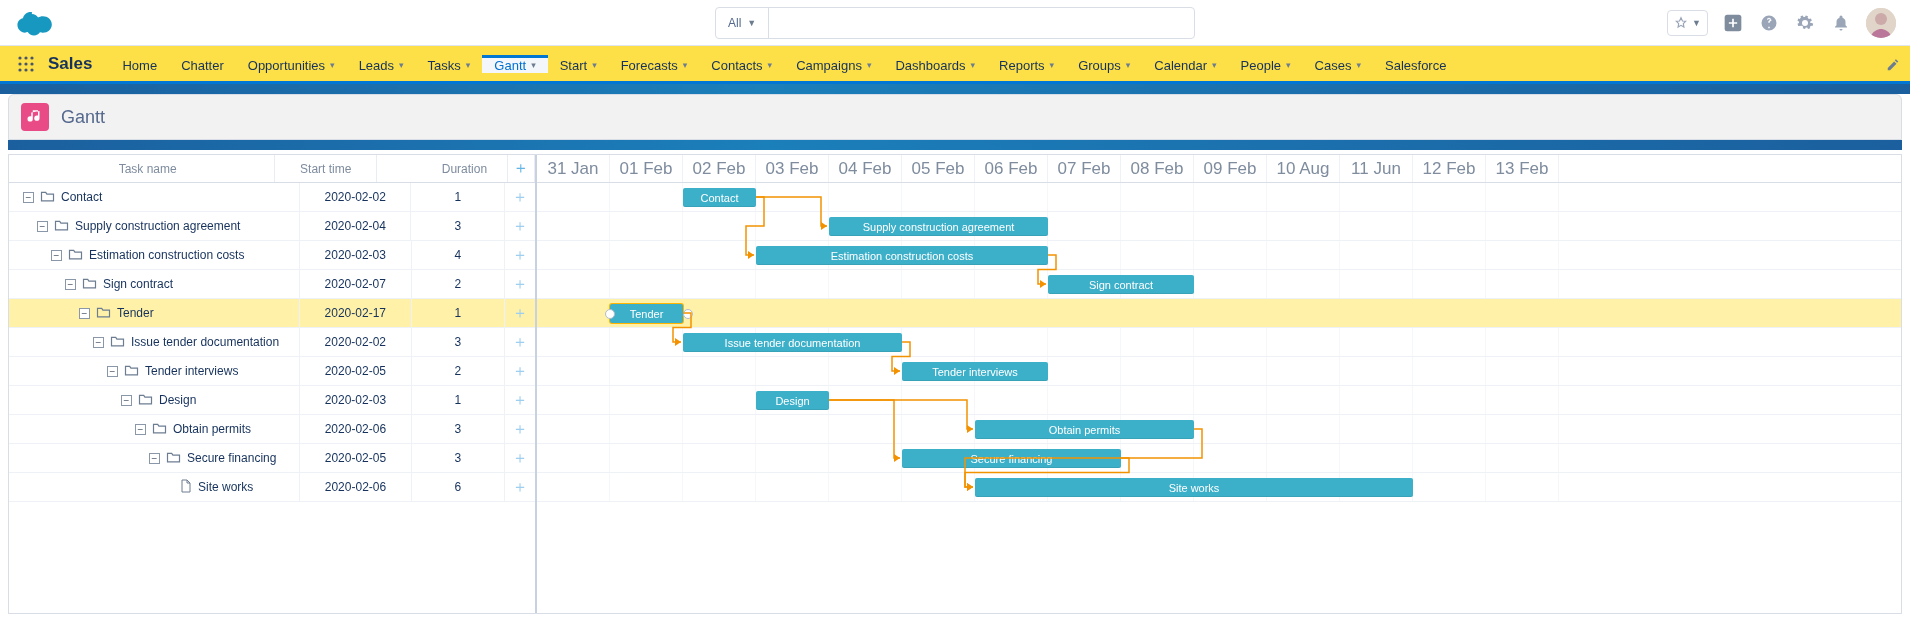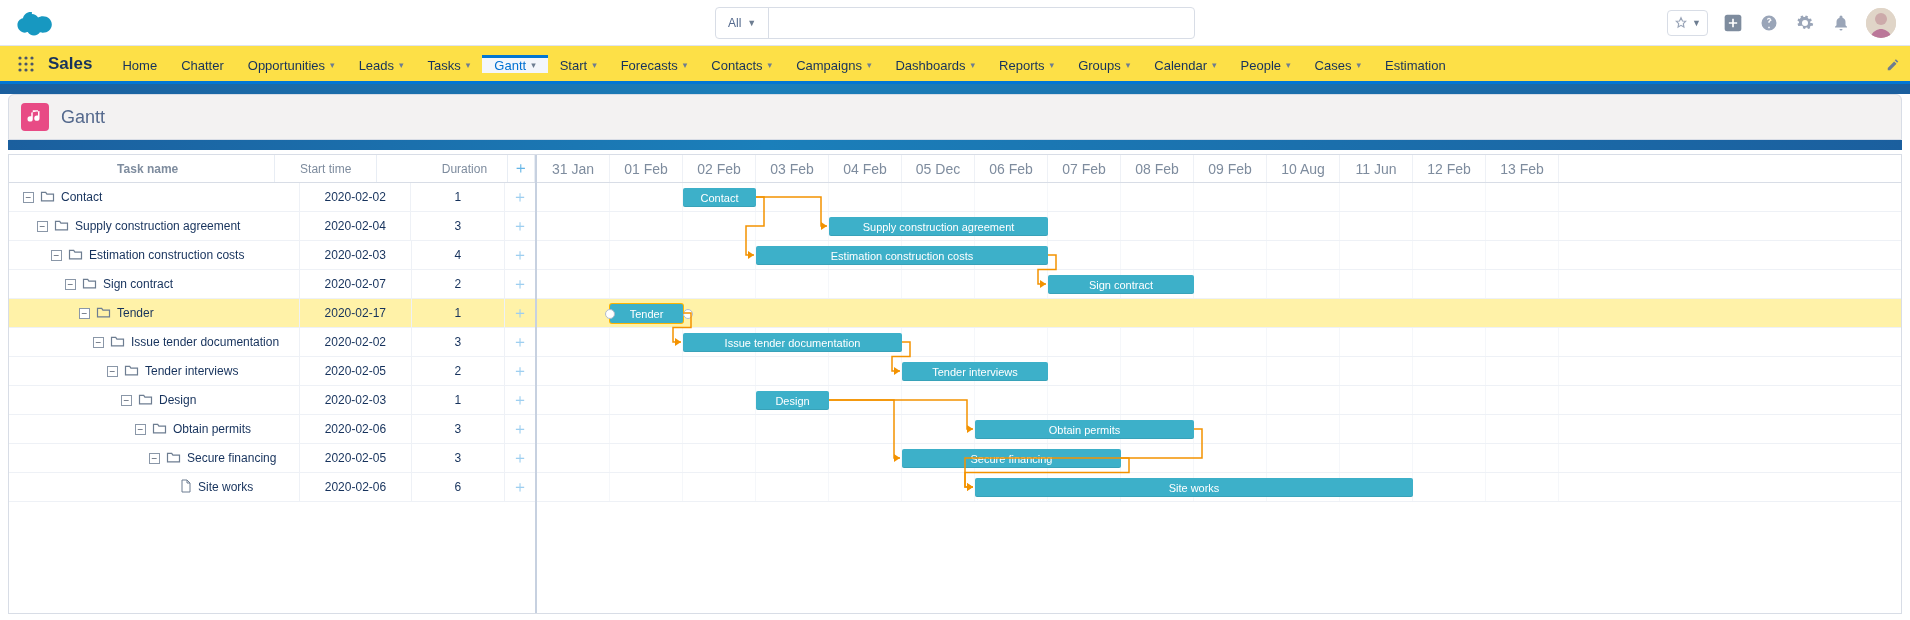--- a/index.html
+++ b/index.html
@@ -37,40 +37,40 @@
 
   .blue-strip2{margin:0 8px;height:10px;background:linear-gradient(90deg,#1b5f9e,#1b7fba 40%,#1b5f9e);}
 
   
   .gantt-wrap{margin:4px 8px 0;border:1px solid #d8dde6;background:#fff;display:flex;height:460px;overflow:hidden;}
 
   
   .grid-side{width:528px;flex:0 0 528px;border-right:2px solid #c7d1e0;display:flex;flex-direction:column;position:relative;}
   .grid-hdr{height:28px;display:flex;border-bottom:1px solid #d8dde6;background:#fff;font-size:12px;color:#7e8c9e;}
   .grid-hdr .col{display:flex;align-items:center;justify-content:center;border-right:1px solid #e8edf4;}
-  .col-name{width:292px;justify-content:flex-start;padding-left:12px;font-weight:bold;}
+  .col-name{width:292px;justify-content:flex-start;padding-left:12px;}
   .col-start{width:112px;}
   .col-dur{width:94px;margin-left:45px;}
   .col-add{width:30px;color:#64b5e6;font-size:16px;cursor:pointer;}
   .grid-body{flex:1;}
   .grid-row{height:29px;display:flex;align-items:center;border-bottom:1px solid #eef1f6;font-size:12px;color:#16325c;}
   .grid-row.selected{background:#fff2a8;}
   .cell-name{width:292px;display:flex;align-items:center;gap:6px;border-right:1px solid #eef1f6;height:100%;}
   .cell-start{width:112px;text-align:left;border-right:1px solid #eef1f6;height:100%;display:flex;align-items:center;justify-content:center;}
   .cell-dur{width:94px;text-align:center;border-right:1px solid #eef1f6;height:100%;display:flex;align-items:center;justify-content:center;}
   .cell-add{width:30px;display:flex;align-items:center;justify-content:center;color:#9ecff0;font-size:16px;cursor:pointer;}
   .row-toggle{width:11px;height:11px;border:1px solid #8a97a8;font-size:10px;line-height:9px;text-align:center;color:#4a5568;cursor:pointer;background:#fff;}
   .row-icon{color:#6d7d91;font-size:13px;}
   .row-icon.file{font-size:12px;}
   .row-label{white-space:nowrap;}
 
   
   .time-side{flex:1;position:relative;overflow:hidden;}
   .time-hdr{height:28px;display:flex;border-bottom:1px solid #d8dde6;}
-  .time-cell{width:73px;flex:0 0 73px;border-right:1px solid #eef1f6;font-size:14px;color:#7e8c9e;display:flex;align-items:center;justify-content:center;}
+  .time-cell{width:73px;flex:0 0 73px;border-right:1px solid #eef1f6;font-size:17px;color:#7e8c9e;display:flex;align-items:center;justify-content:center;}
   .time-body{position:relative;}
   .time-row{height:29px;border-bottom:1px solid #eef1f6;position:relative;}
   .time-row.selected{background:#fff2a8;}
   .time-grid-lines{position:absolute;inset:0;pointer-events:none;display:flex;}
   .time-grid-lines div{width:73px;border-right:1px solid #f5f7fa;}
   .bar{position:absolute;top:5px;height:19px;background:#3db0c9;border-radius:2px;color:#fff;font-size:11px;display:flex;align-items:center;justify-content:center;white-space:nowrap;cursor:pointer;box-shadow:inset 0 -1px 0 rgba(0,0,0,.08);}
   .bar.sel{box-shadow:0 0 0 1px #ffb400;}
   .bar .handle{position:absolute;width:10px;height:10px;border-radius:50%;background:#fff;border:1px solid #b1bccb;top:50%;transform:translate(-50%,-50%);}
   .bar .handle.r{right:-5px;left:auto;transform:translate(50%,-50%);}
   
@@ -205,21 +205,21 @@
       </div>
       <div class="nav-item">
         <span>People</span>
         <span class="nav-chev">▾</span>
       </div>
       <div class="nav-item">
         <span>Cases</span>
         <span class="nav-chev">▾</span>
       </div>
       <div class="nav-item">
-        <span>Estimation</span>
+        <span>Salesforce</span>
       </div>
     </div>
   <div class="nav-edit">
     <svg width="14" height="14" viewBox="0 0 24 24">
         <path fill="#6d7d91" d="M3 17l11-11 4 4L7 21H3v-4zM15 4l2-2 4 4-2 2-4-4z"></path>
       </svg>
   </div>
 </div>
 
 <div class="blue-strip"></div>
@@ -380,21 +380,21 @@
       </div>
   </div>
 
   <div class="time-side">
     <div class="time-hdr" id="time-hdr">
         <div class="time-cell">31 Jan</div>
         <div class="time-cell">01 Feb</div>
         <div class="time-cell">02 Feb</div>
         <div class="time-cell">03 Feb</div>
         <div class="time-cell">04 Feb</div>
-        <div class="time-cell">05 Dec</div>
+        <div class="time-cell">05 Feb</div>
         <div class="time-cell">06 Feb</div>
         <div class="time-cell">07 Feb</div>
         <div class="time-cell">08 Feb</div>
         <div class="time-cell">09 Feb</div>
         <div class="time-cell">10 Aug</div>
         <div class="time-cell">11 Jun</div>
         <div class="time-cell">12 Feb</div>
         <div class="time-cell">13 Feb</div>
       </div>
     <div class="time-body" id="time-body">

